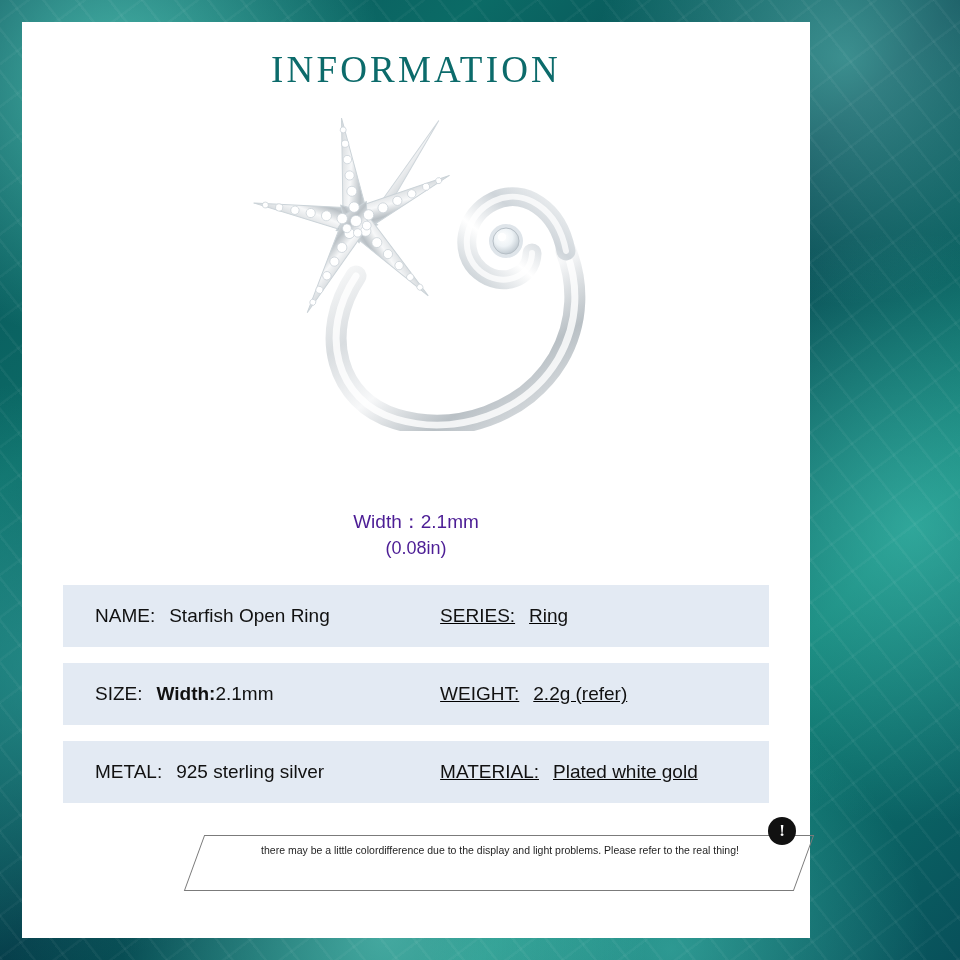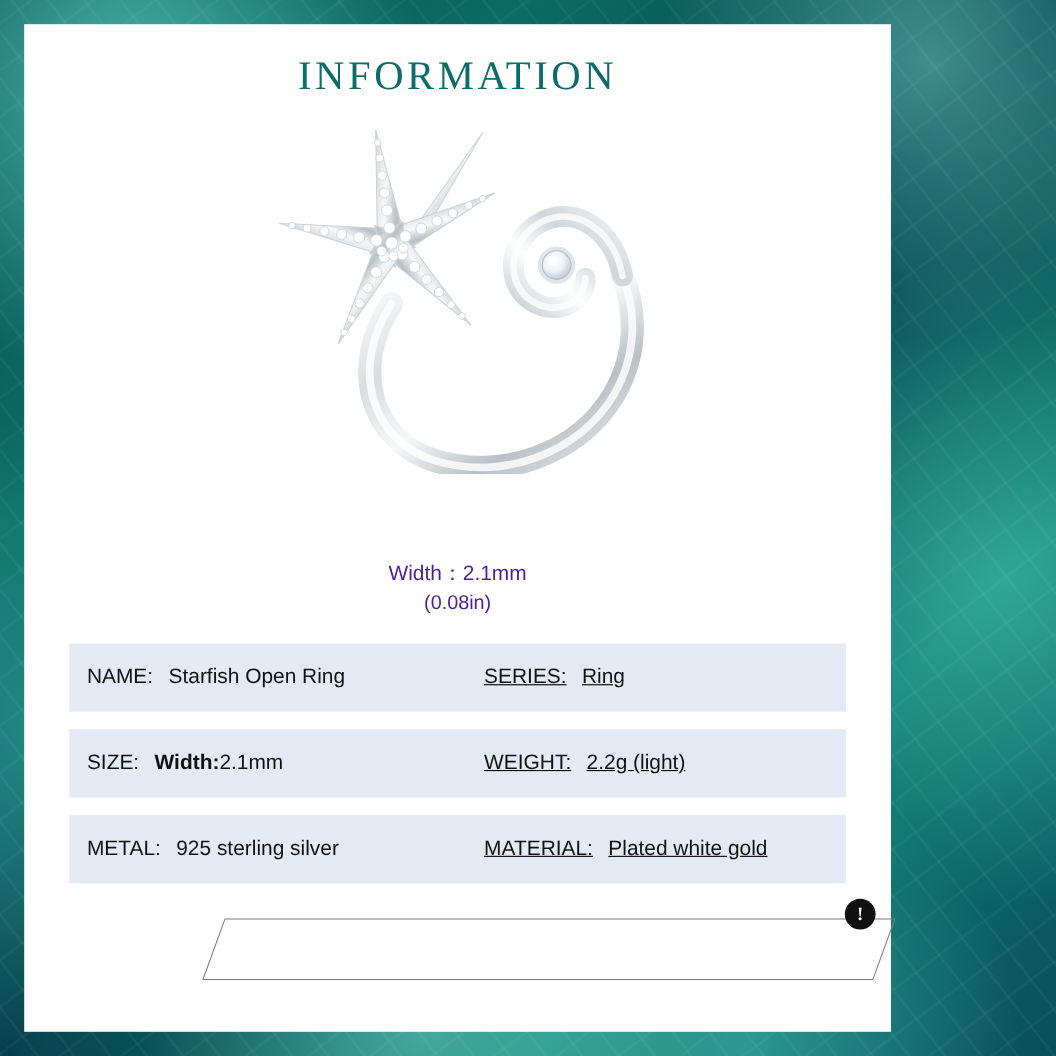--- a/index.html
+++ b/index.html
@@ -95,21 +95,21 @@
     background: #e3eaf3;
     height: 62px;
     align-items: center;
     margin-bottom: 16px;
   }
   .spec-cell {
     display: flex;
     align-items: baseline;
     box-sizing: border-box;
   }
-  .spec-cell.left { width: 52%; padding-left: 16px; }
+  .spec-cell.left { width: 52%; padding-left: 32px; }
   .spec-cell.right { width: 48%; padding-left: 10px; text-decoration: underline; }
   .spec-label {
     font-size: 19px;
     color: #111;
     white-space: nowrap;
   }
   .spec-value {
     font-size: 19px;
     color: #111;
     margin-left: 14px;
@@ -298,38 +298,39 @@
 
       <div class="spec-row">
         <div class="spec-cell left">
           <span class="spec-label">SIZE:</span>
           <span class="spec-value">
             <span class="b">Width:</span><span>2.1mm</span>
           </span>
         </div>
         <div class="spec-cell right">
           <span class="spec-label">WEIGHT:</span>
-          <span class="spec-value">2.2g (light)</span>
+          <span class="spec-value">2.2g (refer)</span>
         </div>
       </div>
 
       <div class="spec-row">
         <div class="spec-cell left">
           <span class="spec-label">METAL:</span>
           <span class="spec-value">925 sterling silver</span>
         </div>
         <div class="spec-cell right">
           <span class="spec-label">MATERIAL:</span>
           <span class="spec-value">Plated white gold</span>
         </div>
       </div>
 
     </div>
 
     <div class="footer">
       <div class="note-ribbon"></div>
       <div class="exclaim">!</div>
       <div class="note-text">
+        <div>there may be a little colordifference due to the display and light problems. Please refer to the real thing!</div>
       </div>
     </div>
 
   </div>
 </div>
 
 </body></html>

